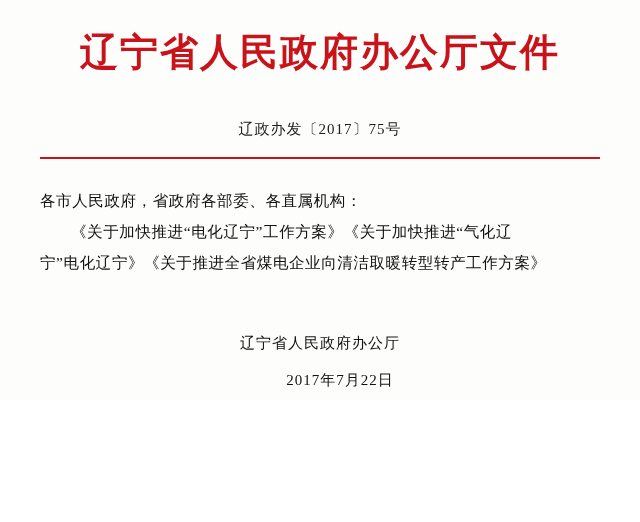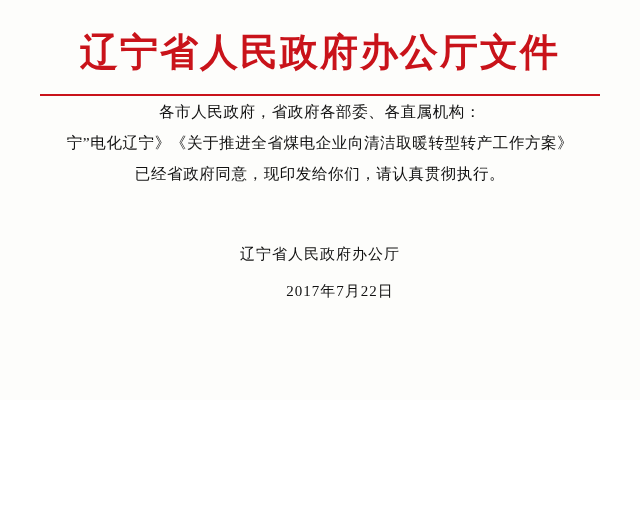--- a/index.html
+++ b/index.html
@@ -56,25 +56,25 @@
   .title-block {
     margin-top: 32px;
     text-align: center;
     color: #111111;
     font-weight: bold;
     font-size: 19px;
     line-height: 1.85;
     letter-spacing: 1px;
   }
   .body-block {
+    margin-top: 26px;
     font-size: 15.5px;
     color: #111111;
     line-height: 2.0;
     letter-spacing: 0.6px;
-    text-align: center;
   }
   .body-block p {
     margin: 0;
   }
   .body-block p.indent {
     text-indent: 2em;
   }
   .signature {
     margin-top: 56px;
     text-align: center;
@@ -94,28 +94,29 @@
 </head>
 <body>
 
 <div class="page">
   <div class="doc-inner">
 
     <div class="masthead">
       <div class="masthead-title">辽宁省人民政府办公厅文件</div>
     </div>
 
+    <div class="doc-number">辽政办发〔2017〕75号</div>
 
     <div class="red-rule"></div>
 
 
     <div class="body-block">
       <p>各市人民政府，省政府各部委、各直属机构：</p>
+      <p class="indent">《关于加快推进“电化辽宁”工作方案》《关于加快推进“气化辽</p>
       <p>宁”电化辽宁》《关于推进全省煤电企业向清洁取暖转型转产工作方案》</p>
-      <p>已经省政府同意，现印发给你们，请认真贯彻执行。</p>
     </div>
 
     <div class="signature">辽宁省人民政府办公厅</div>
 
     <div class="sign-date">2017年7月22日</div>
 
   </div>
 </div>
 
 </body></html>

